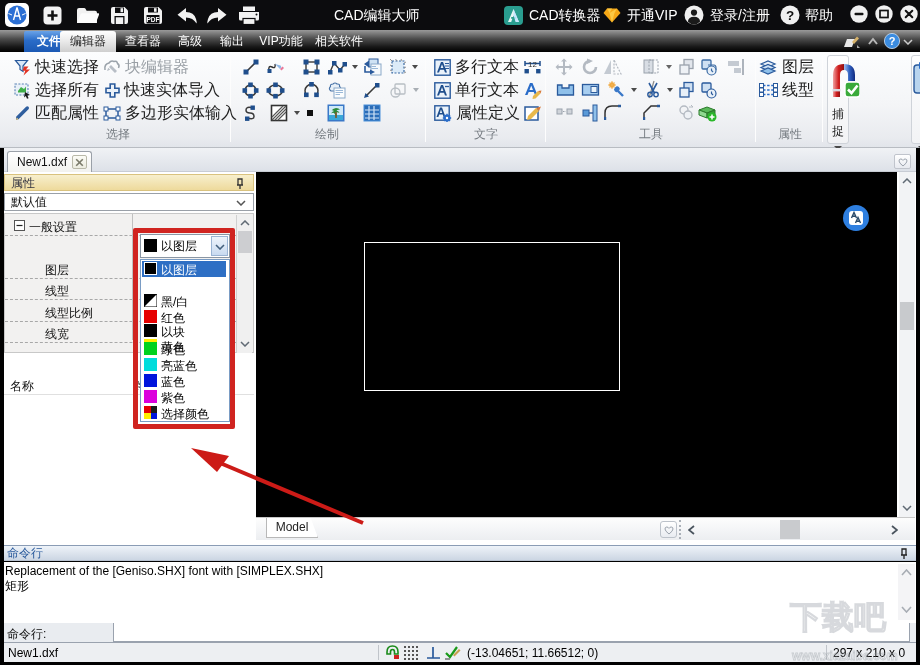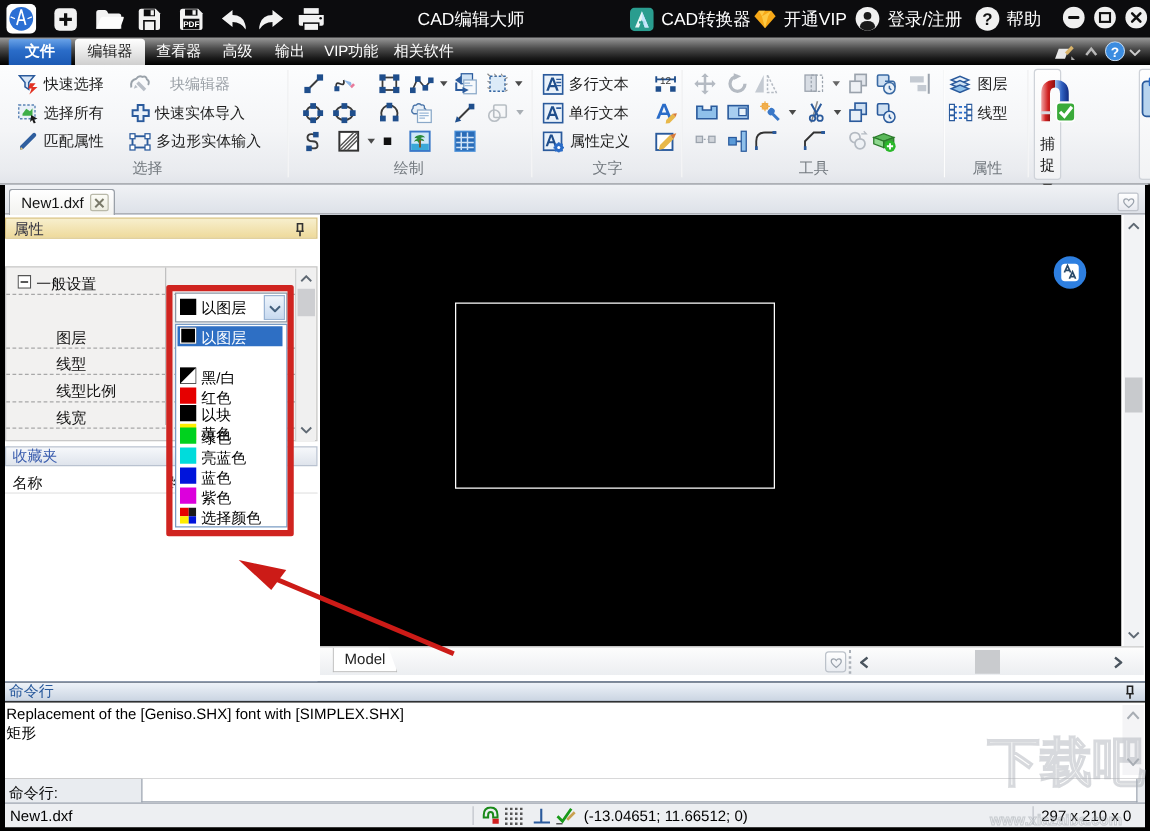--- a/index.html
+++ b/index.html
@@ -9,30 +9,30 @@
 
 
 #titlebar { left:0; top:0; width:920px; height:30px; background:#0c0c0e; }
 #titlebar .ticon { position:absolute; top:7px; }
 .ttl { position:absolute; color:#fff; font-size:14px; top:7px; }
 
 
 #menubar { left:0; top:30px; width:920px; height:22px;
   background:linear-gradient(#9a9a9a, #4c4c4c 40%, #1a1a1a 75%, #000); }
 .mtab { position:absolute; top:1px; height:21px; line-height:21px; font-size:12px; color:#fff; text-align:center; }
-.mtab.file { background:linear-gradient(#6aa3e8,#2a6cc8 45%,#1b59b4); color:#fff; border-radius:2px 2px 0 0; font-weight:bold;}
+.mtab.file { background:linear-gradient(#6aa3e8,#2a6cc8 45%,#1b59b4); color:#fff; border-radius:2px 2px 0 0; font-weight:bold;margin-left:17px;}
 .mtab.active { background:linear-gradient(#ffffff,#e9e9e9 50%,#cfcfcf); color:#222; border-radius:3px 3px 0 0; }
 
 
 #ribbon { left:0; top:52px; width:920px; height:96px;
   background:linear-gradient(#fcfdfe,#f4f5f7 55%,#e9ebef 90%,#e2e5ea); border-bottom:1px solid #b8bcc2;}
 .rsep { position:absolute; top:4px; height:86px; width:1px; background:#d2d5da; border-right:1px solid #fdfdfd;}
 .rlabel { position:absolute; top:74px; width:100px; text-align:center; font-size:12px; color:#73797f; }
 .rrow { position:absolute; height:20px; display:flex; align-items:center; }
-.rtext { font-size:12px; color:#1e1e1e; margin-left:4px; white-space:nowrap;}
+.rtext { font-size:16px; color:#1e1e1e; margin-left:4px; white-space:nowrap;}
 .rtext.dis { color:#9aa0a6; }
 .dd { width:0;height:0;border-left:3px solid transparent;border-right:3px solid transparent;border-top:4px solid #4a4a4a; margin-left:3px;}
 .bigbtn { position:absolute; top:3px; width:22px; height:89px; border:1px solid #cfd3d9; border-radius:3px; background:linear-gradient(#fefefe,#f2f3f5); text-align:center;}
 .bigbtn .cap { font-size:12px; color:#1e1e1e; margin-top:1px;}
 .bigbtn .dar { margin:6px auto 0; width:0;height:0;border-left:4px solid transparent;border-right:4px solid transparent;border-top:4px solid #4a4a4a;}
 
 
 #tabbar { left:0; top:148px; width:920px; height:24px; background:linear-gradient(#f0f2f5,#dde1e8); border-bottom:1px solid #c8ccd4;}
 #doctab { position:absolute; left:7px; top:3px; width:85px; height:21px; background:linear-gradient(#ffffff,#f2f2ef); border:1px solid #9aa0a8; border-bottom:none; border-radius:3px 3px 0 0; font-size:12px; color:#111; }
 #doctab span.t { position:absolute; left:9px; top:3px; }
@@ -194,21 +194,21 @@
   <div class="rsep" style="left:755px"></div>
   <div class="rsep" style="left:822px"></div>
 
   <div class="rrow" style="left:14px;top:5px;">
     <svg width="17" height="17" viewBox="0 0 17 17">
         <path d="M1.5 1.5 H13.5 L9 7 L9 12.5 L6 10.5 L6 7 Z" fill="#d8e6f6" stroke="#2a5a9c" stroke-width="1.2"></path>
         <path d="M10 7.5 L14.5 7.5 L12 10.5 L16 10.5 L9.5 16.5 L11.3 11.8 L8.6 11.8 Z" fill="#e23222"></path>
       </svg>
     <span class="rtext">快速选择</span>
   </div>
-  <div class="rrow" style="left:103px;top:5px;gap:11px;">
+  <div class="rrow" style="left:103px;top:5px;">
     <svg width="18" height="16" viewBox="0 0 18 16">
         <path d="M2 11 Q1 5 6 4 Q8 1 11 2.5 Q14 1.5 14.5 4.5 Q17 6 15.5 9" fill="none" stroke="#9aa2aa" stroke-width="1.5"></path>
         <path d="M8 6 L14 12 L12 14 L6 8 Z M5.2 8.8 L7.2 10.8 L4 12 Z" fill="#b8bec6"></path>
       </svg>
     <span class="rtext dis">块编辑器</span>
   </div>
   <div class="rrow" style="left:14px;top:28px;">
     <svg width="17" height="17" viewBox="0 0 17 17">
         <rect x="1" y="2" width="13" height="11" fill="#e9f0f8" stroke="#5a82b4" stroke-dasharray="2 1.4" stroke-width="1.1"></rect>
         <path d="M4 9 L7 5 L10 7 L12 4.5 L12 10.5 L4 10.5 Z" fill="#3fae49"></path>
@@ -552,20 +552,23 @@
   <div class="corner">
       <svg style="position:absolute;left:3px;top:3px;" width="10" height="9" viewBox="0 0 10 9">
         <path d="M1 3 Q1 1 2.8 1 Q4.2 1 5 2.4 Q5.8 1 7.2 1 Q9 1 9 3 Q9 5 5 8 Q1 5 1 3Z" fill="none" stroke="#9aa2ac" stroke-width="1"></path>
       </svg>
     </div>
 </div>
 <div class="abs" id="main">
   <div id="leftpanel">
     <div id="prophdr">属性<svg style="position:absolute;right:8px;top:3px;" width="11" height="12" viewBox="0 0 11 12">
           <path d="M4 1 L8 1 L8 7 L4 7 Z M3 7 L9 7 M6 7 L6 11" stroke="#333" stroke-width="1.3" fill="none"></path>
+        </svg></div>
+    <div id="defval">默认值<svg style="position:absolute;right:7px;top:6px;" width="10" height="6" viewBox="0 0 10 6">
+          <path d="M1 1 L5 5 L9 1" stroke="#555" stroke-width="1.5" fill="none"></path>
         </svg></div>
     <div id="tree">
       <div class="trow" style="top:1px">
           <svg style="position:absolute;left:9px;top:5px;" width="11" height="11" viewBox="0 0 11 11">
             <rect x="0.5" y="0.5" width="10" height="10" fill="#fff" stroke="#555"></rect>
             <path d="M2.5 5.5 H8.5" stroke="#222" stroke-width="1.2"></path>
           </svg>
           <span style="position:absolute;left:24px;top:4px;">一般设置</span>
         </div>
       <div class="trow" style="top:44px">
@@ -584,21 +587,20 @@
       <div id="treescroll">
         <svg style="position:absolute;left:3px;top:5px;" width="10" height="6" viewBox="0 0 10 6">
             <path d="M1 5 L5 1 L9 5" stroke="#606a74" stroke-width="1.5" fill="none"></path>
           </svg>
         <div style="position:absolute;left:1px;top:16px;width:14px;height:22px;background:#cdced1;"></div>
         <svg style="position:absolute;left:3px;top:126px;" width="10" height="6" viewBox="0 0 10 6">
             <path d="M1 1 L5 5 L9 1" stroke="#606a74" stroke-width="1.5" fill="none"></path>
           </svg>
       </div>
     </div>
-    <div id="favhdr">收藏夹</div>
     <div id="namehdr">
         <span style="position:absolute;left:6px;top:3px;">名称</span>
         <span style="position:absolute;left:130px;top:3px;">路</span>
       </div>
     <div id="panelrest"></div>
   </div>
   <div id="canvas">
     <div id="wrect"></div>
     <div id="transbtn">
       <svg style="position:absolute;left:5px;top:5px;" width="16" height="16" viewBox="0 0 16 16">
@@ -752,14 +754,14 @@
         <rect x="7" y="7" width="6" height="6" fill="#0014dc"></rect>
       </svg>
       <span class="dt">选择颜色</span>
     </div>
 </div>
 <div class="abs" id="redrect"></div>
 <svg class="abs" style="left:185px;top:442px;" width="185" height="88" viewBox="0 0 185 88">
     <line x1="178" y1="81" x2="28" y2="18" stroke="#cc1b17" stroke-width="4"></line>
     <polygon points="6,6 44,14 32,30" fill="#cc1b17"></polygon>
   </svg>
-<div class="wm" style="left:790px; top:582px; font-size:42px;">下载吧</div>
+<div class="wm" style="left:790px; top:596px; font-size:32px;">下载吧</div>
 <div class="wm" style="left:792px; top:649px; font-size:12px; -webkit-text-stroke:0.8px #9aa0a6;">www.xiazaiba.com</div>
 
 </body></html>

